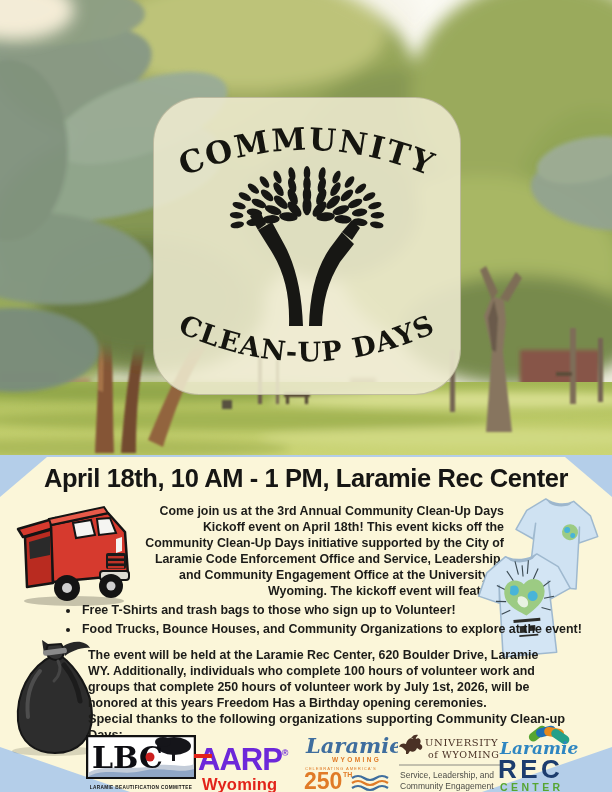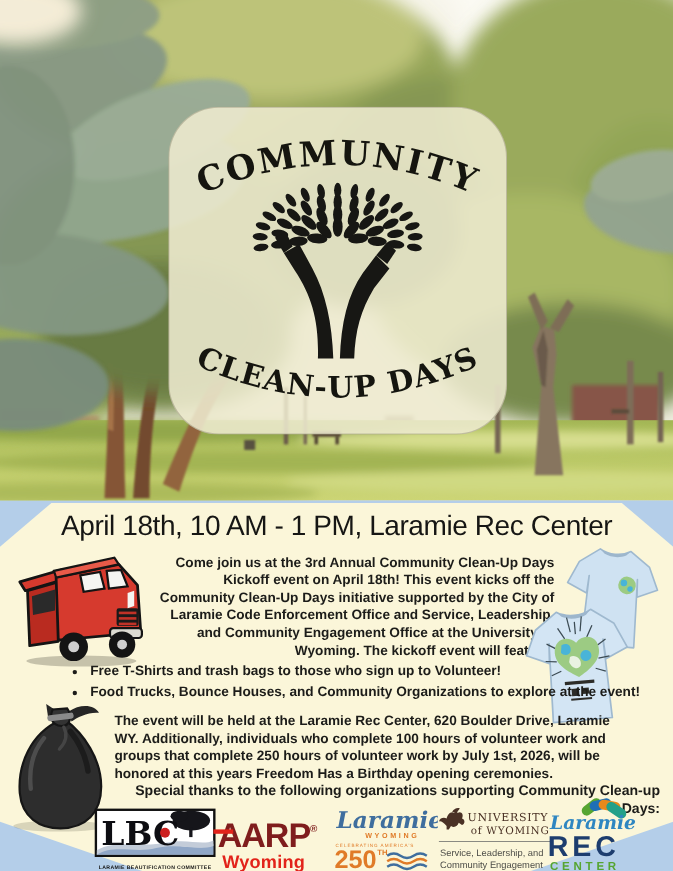--- a/index.html
+++ b/index.html
@@ -11,32 +11,32 @@
   
   .badge{position:absolute;left:153px;top:97px;width:306px;height:296px;border-radius:46px;
          background:rgba(238,234,207,0.88);border:1px solid rgba(140,135,110,.45);}
   .badge svg{position:absolute;left:0;top:0;}
   .arc-text{font-family:"DejaVu Serif","Liberation Serif",serif;font-weight:bold;fill:#15150f;}
   
   .info{position:absolute;left:0;top:455px;width:612px;height:337px;}
   .cream{position:absolute;left:0;top:2px;width:612px;height:335px;background:#fbf6d9;
          clip-path:polygon(47px 0,565px 0,612px 40px,612px 290px,482px 335px,130px 335px,0 290px,0 40px);}
   .headline{position:absolute;left:0;top:9px;width:612px;text-align:center;
-            font-size:25.5px;font-weight:400;letter-spacing:-.4px;color:#161614;}
+            font-size:25.5px;font-weight:700;letter-spacing:-.4px;color:#161614;}
   .body-copy{color:#1c1c19;font-weight:700;font-size:12.4px;line-height:16px;}
   .intro{position:absolute;left:142px;top:48px;width:362px;text-align:right;}
   .bullets{position:absolute;left:60px;top:146px;width:540px;margin:0;padding:0 0 0 20px;line-height:19px;}
   .bullets li{margin:0;padding:0 0 0 2px;}
-  .details{position:absolute;left:104px;top:192px;width:452px;}
-  .thanks{position:absolute;left:88px;top:256px;width:512px;font-size:12.8px;text-align:right;}
+  .details{position:absolute;left:88px;top:192px;width:452px;}
+  .thanks{position:absolute;left:88px;top:256px;width:512px;font-size:12.8px;}
   .art{position:absolute;}
   
   .sponsor{position:absolute;}
   .lbc-caption{font-size:4.7px;letter-spacing:.35px;font-weight:700;color:#111;text-align:center;width:110px;margin-top:2px;}
-  .aarp-word{font-size:31px;font-weight:900;color:#7f1d1d;line-height:28px;letter-spacing:-1px;position:relative;}
+  .aarp-word{font-size:31px;font-weight:900;color:#6d28d9;line-height:28px;letter-spacing:-1px;position:relative;}
   .aarp-reg{font-size:9px;vertical-align:14px;}
   .aarp-dash{position:absolute;left:-4px;top:15px;width:18px;height:3.5px;background:#e2231a;}
   .aarp-state{font-size:16.5px;font-weight:800;color:#e2231a;letter-spacing:.2px;margin-top:1px;margin-left:4px;}
 </style>
 </head>
 <body>
 
 <div class="page">
 
   <div class="photo">

